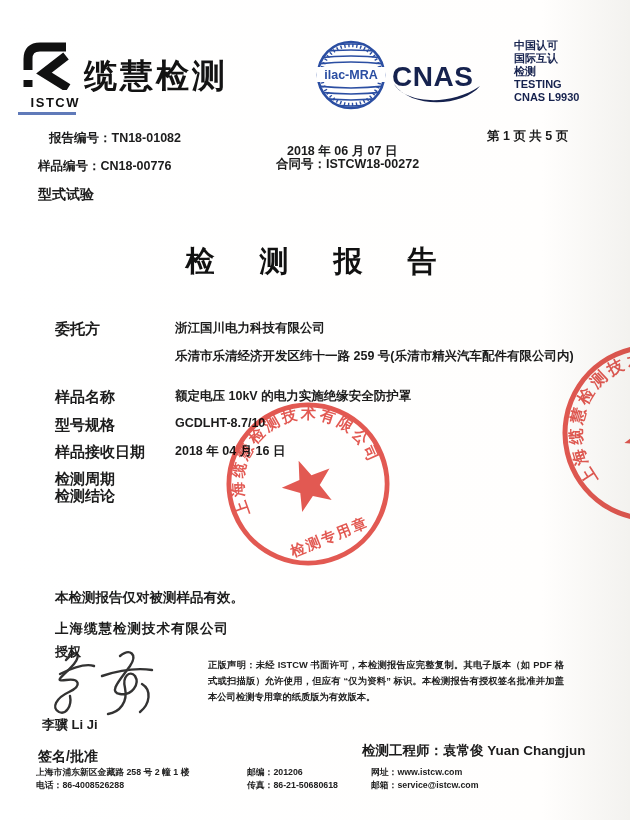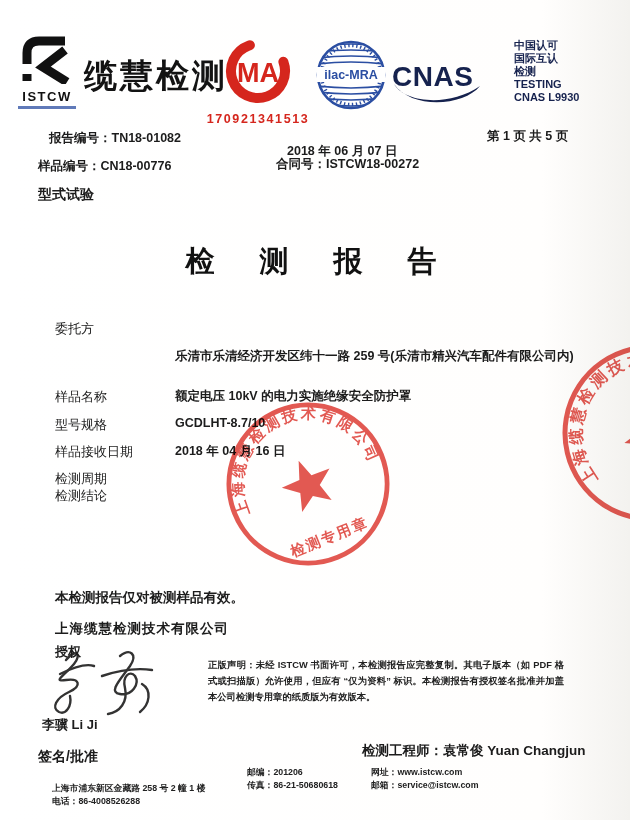--- a/index.html
+++ b/index.html
@@ -5,52 +5,52 @@
   * { margin:0; padding:0; box-sizing:border-box; }
   html,body { width:630px; height:820px; background:#e9e9e9; }
   body { font-family:"Liberation Sans","DejaVu Sans",sans-serif; color:#1c1c1c; }
   .page {
     position:relative; width:630px; height:820px; overflow:hidden;
     background:linear-gradient(90deg,#ffffff 0%,#fffefd 86%,#f3f2ef 100%);
   }
   .abs { position:absolute; }
   
   .brand-cn { left:84px; top:54px; font-size:33px; font-weight:700; letter-spacing:3px; color:#131313; }
-  .istcw-wrap { left:14px; top:34px; width:66px; text-align:center; }
+  .istcw-wrap { left:14px; top:40px; width:66px; text-align:right; }
   .istcw-name { font-size:13px; font-weight:900; letter-spacing:1.5px; color:#111; margin-top:1px; }
   .istcw-sub { width:58px; height:3px; background:#2b4ea2; opacity:.75; margin:2px auto 0; }
   .cma-wrap { left:206px; top:40px; width:104px; text-align:center; }
   .cma-num { font-size:12.5px; font-weight:700; color:#d5261d; letter-spacing:1.6px; margin-top:2px; }
   .ilac-wrap { left:314px; top:38px; }
   .cnas-wrap { left:390px; top:54px; }
   .cnas-text { left:489px; top:39px; font-size:11px; font-weight:700; line-height:13px; color:#16224e;margin-left:25px; }
   
   .meta { font-size:12.5px; font-weight:700; }
   .row1-report { left:38px; top:130px;margin-left:11px; }
   .row1-date { left:287px; top:143px; }
   .row1-page { left:487px; top:128px; }
   .row2-sample { left:38px; top:158px; }
   .row2-contract { left:276px; top:156px; }
   .test-type { left:38px; top:186px; font-size:14px; font-weight:700; }
   .title { left:0; right:0; top:242px; text-align:center; font-size:29px; font-weight:700; letter-spacing:8px; color:#111; }
   
-  .ilabel { left:55px; font-size:13px; font-weight:400; }
+  .ilabel { left:55px; font-size:15px; font-weight:700; }
   .ivalue { left:175px; font-size:12.5px; font-weight:700; }
   .wide { width:432px; line-height:27px; text-align:justify; }
   
   .validity { left:55px; top:589px; font-size:13.5px; font-weight:700; }
   .company { left:55px; top:620px; font-size:13.5px; font-weight:700; letter-spacing:1px; }
   .authorize { left:55px; top:643px; font-size:13px; font-weight:700; }
   .signer-name { left:42px; top:716px; font-size:13px; font-weight:700; }
   .sign-approve { left:38px; top:748px; font-size:14px; font-weight:700; }
   .statement { left:208px; top:657px; width:356px; font-size:9.3px; line-height:16px; font-weight:600; color:#222; text-align:justify; }
   .engineer { left:362px; top:742px; font-size:13.5px; font-weight:700; }
   
   .foot { font-size:8.8px; line-height:12.5px; font-weight:700; color:#222; }
-  .foot1 { left:52px; top:766px;margin-top:16px; }
+  .foot1 { left:36px; top:766px; }
   .foot2 { left:247px; top:766px; }
   .foot3 { left:371px; top:766px; }
   
   .stamp { mix-blend-mode:multiply; opacity:.85; }
   .stamp1 { left:220px; top:396px; }
   .stamp2 { left:556px; top:338px; }
   .sig { left:36px; top:646px; }
 </style>
 </head>
 <body>
@@ -64,29 +64,20 @@
         <path d="M50 16 L28 33 L52 48" stroke-linejoin="miter"></path>
         <path d="M12 40 V47"></path>
       </g>
     </svg>
     <div class="istcw-name">ISTCW</div>
     <div class="istcw-sub"></div>
   </div>
 
   <div class="abs brand-cn">缆慧检测</div>
 
-  <div class="abs cma-wrap">
-    <svg width="100" height="66" viewBox="0 0 100 66">
-      <g transform="rotate(-20 50 31)">
-        <circle cx="50" cy="31" r="27" fill="none" stroke="#d5261d" stroke-width="10" stroke-dasharray="128 42" stroke-linecap="round"></circle>
-      </g>
-      <text x="50" y="42" text-anchor="middle" font-size="27" font-weight="900" fill="#d5261d">MA</text>
-    </svg>
-    <div class="cma-num">170921341513</div>
-  </div>
 
   <div class="abs ilac-wrap">
     <svg width="74" height="74" viewBox="0 0 74 74">
       <defs>
           <clipPath id="ilacClip">
             <circle cx="37" cy="37" r="33"></circle>
           </clipPath>
         </defs>
       <g clip-path="url(#ilacClip)" stroke="#2b4ea2" stroke-width="1.7" fill="none">
         <path d="M2 8 Q37 4 72 8"></path>
@@ -123,20 +114,21 @@
   <div class="abs meta row1-report"><span>报告编号：</span><span>TN18-01082</span></div>
   <div class="abs meta row1-date">2018 年 06 月 07 日</div>
   <div class="abs meta row1-page">第 1 页 共 5 页</div>
   <div class="abs meta row2-sample"><span>样品编号：</span><span>CN18-00776</span></div>
   <div class="abs meta row2-contract"><span>合同号：</span><span>ISTCW18-00272</span></div>
   <div class="abs test-type">型式试验</div>
 
   <div class="abs title">检　测　报　告</div>
 
   <div class="abs ilabel" style="top:320px">委托方</div>
+  <div class="abs ivalue" style="top:320px">浙江国川电力科技有限公司</div>
   <div class="abs ivalue" style="top:348px">乐清市乐清经济开发区纬十一路 259 号(乐清市精兴汽车配件有限公司内)</div>
 
   <div class="abs ilabel" style="top:388px">样品名称</div>
   <div class="abs ivalue" style="top:388px">额定电压 10kV 的电力实施绝缘安全防护罩</div>
 
   <div class="abs ilabel" style="top:416px">型号规格</div>
   <div class="abs ivalue" style="top:416px">GCDLHT-8.7/10</div>
 
   <div class="abs ilabel" style="top:443px">样品接收日期</div>
   <div class="abs ivalue" style="top:443px">2018 年 04 月 16 日</div>

